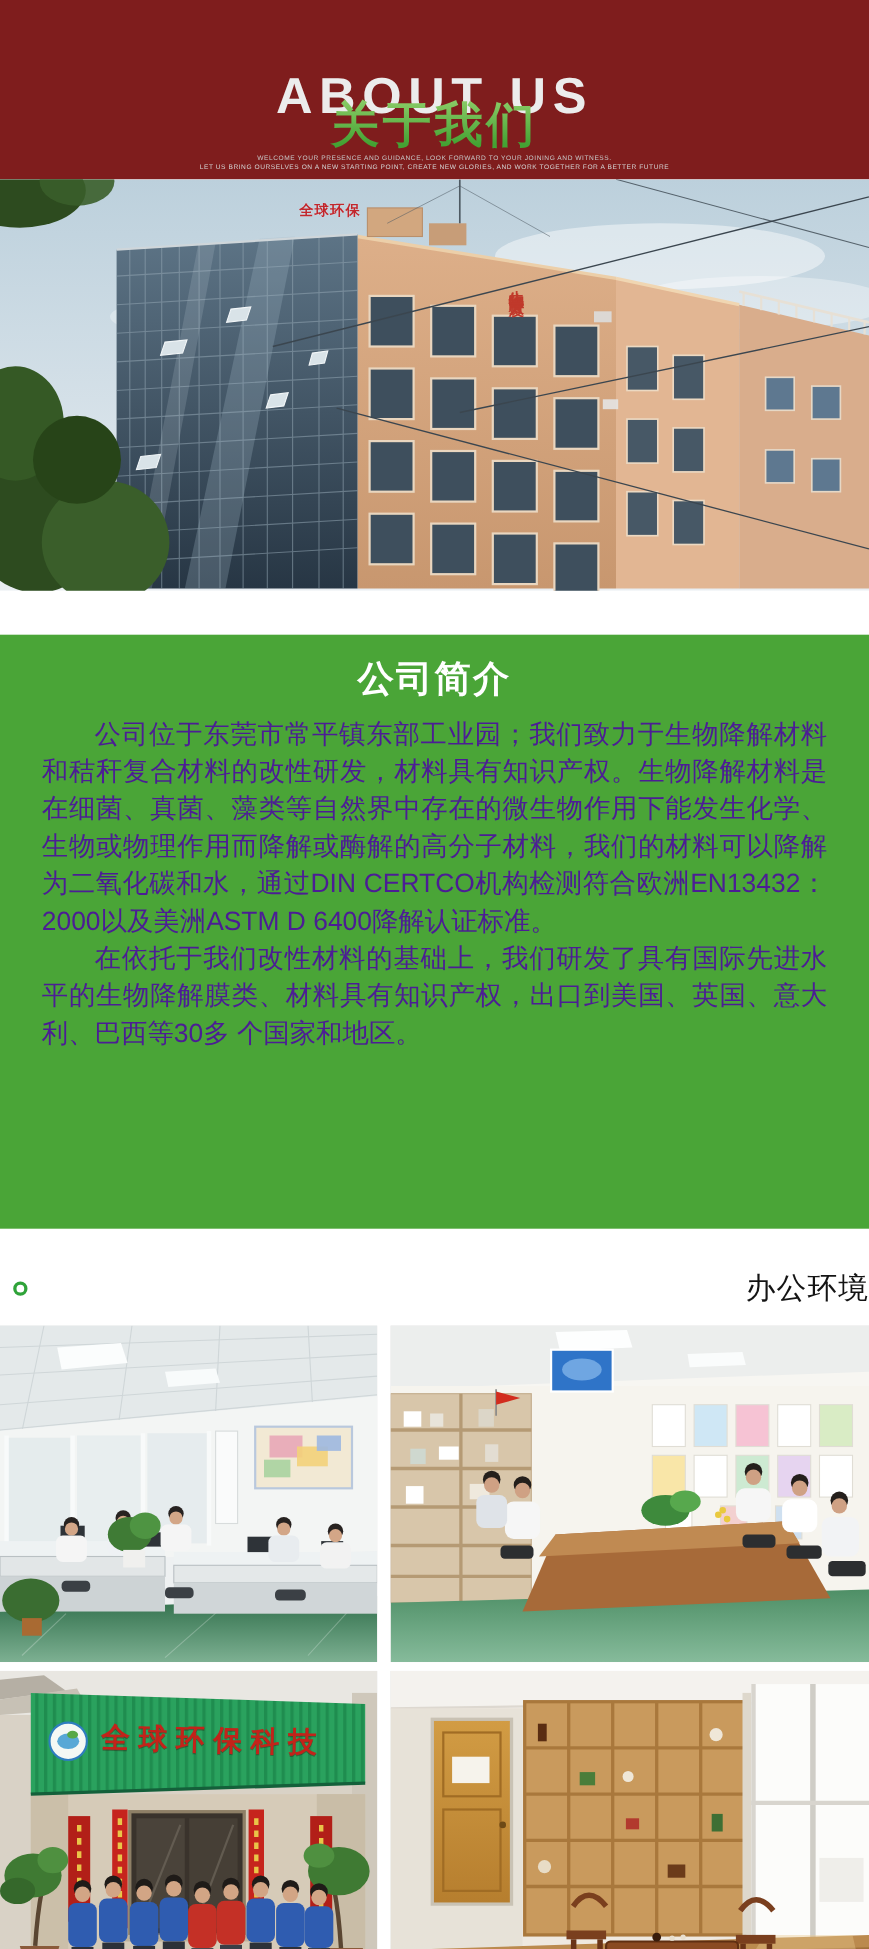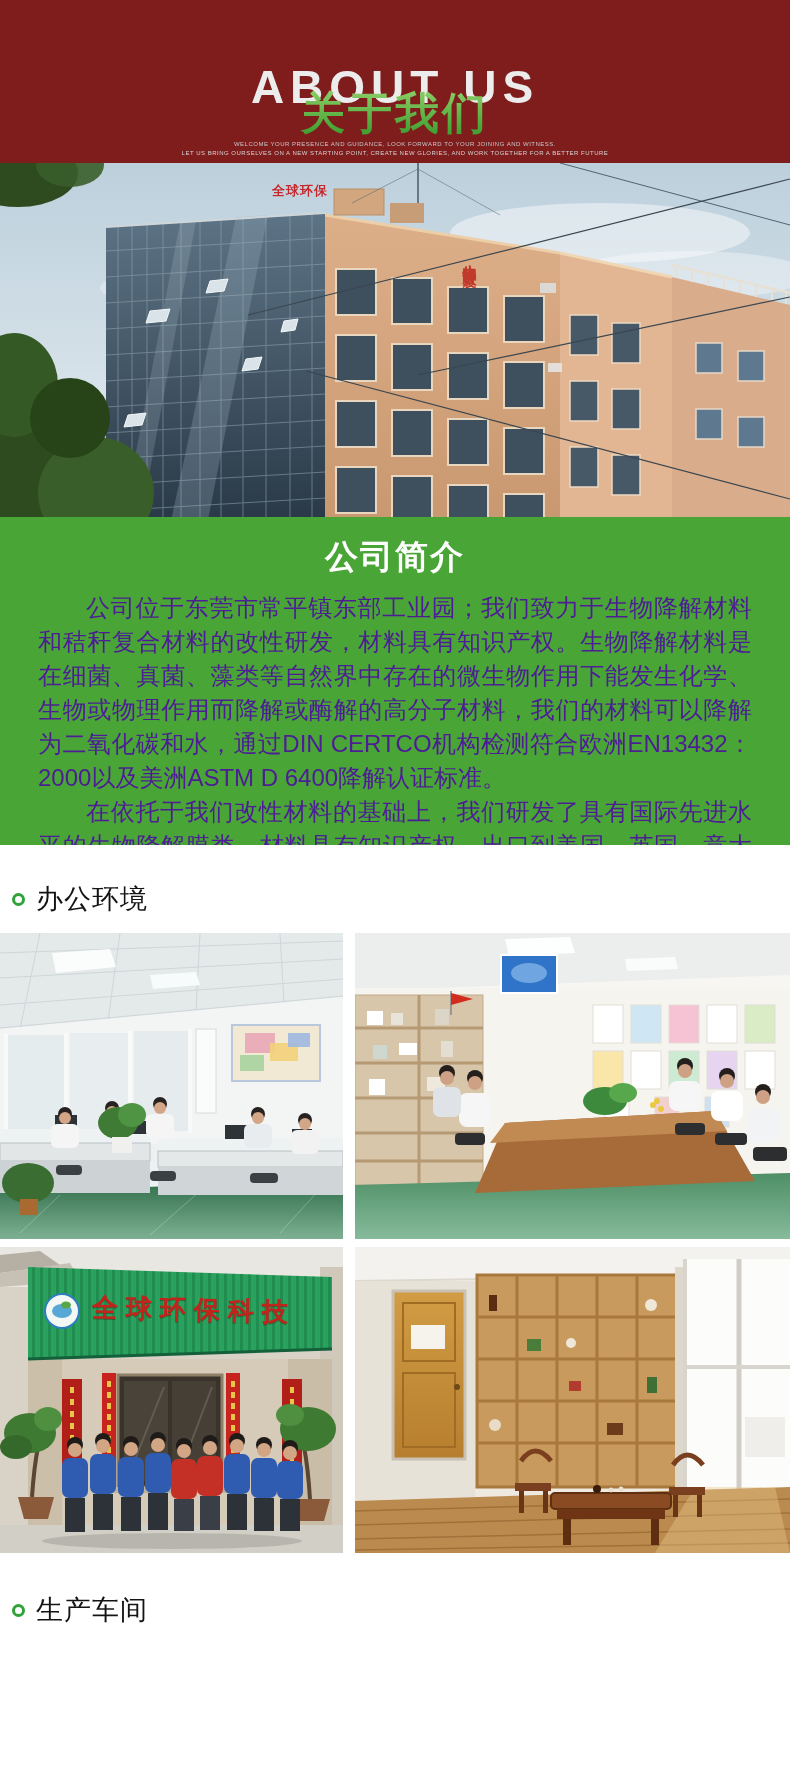--- a/index.html
+++ b/index.html
@@ -26,49 +26,49 @@
     -webkit-text-fill-color:transparent; color:#44a233;
   }
   .hero .sub {
     position:absolute; left:0; width:100%; text-align:center;
     font-size:6px; letter-spacing:.5px; color:#c7c7c7;
   }
   .hero .sub1 { top:141px; }
   .hero .sub2 { top:150px; color:#d4d4d4; }
 
   
-  .building { position:relative; height:354px; overflow:hidden; }
+  .building { position:relative; height:414px; overflow:hidden; }
   .building svg { display:block; }
   .building .roof-sign {
     position:absolute; left:272px; top:19px; font-size:13px; font-weight:700;
     color:#c1272d; letter-spacing:1px; text-shadow:0 0 1px rgba(255,255,255,.6);
   }
   .building .vert-sign {
     position:absolute; left:461px; top:90px;
     writing-mode:vertical-rl; font-size:14px; font-weight:700;
     color:#c0392b; letter-spacing:2px;
   }
 
   
   .intro {
-    height:328px; background:#4aa537; padding:20px 38px 0; overflow:hidden;
+    height:540px; background:#4aa537; padding:20px 38px 0; overflow:hidden;
   }
   .intro h2 {
     text-align:center; color:#fff; font-size:33px; font-weight:700;
     line-height:40px; margin-bottom:14px; letter-spacing:2px;
   }
   .intro p {
     color:#4c1d95; font-size:24px; line-height:34px; text-indent:2em;
     text-align:justify;
   }
 
   
   .sec-head {
     display:flex; align-items:center; gap:11px;
-    padding-left:12px; height:38px;
+    padding-left:12px; height:38px;justify-content:space-between;
   }
   .sec-head .ring {
     width:13px; height:13px; border:3.5px solid #2fa339; border-radius:50%;
     flex:0 0 auto; background:#fff;
   }
   .sec-head .lbl { font-size:27px; font-weight:500; color:#141414; letter-spacing:1px; }
   .sec-head.office { margin-top:35px; }
   .sec-head.workshop { margin-top:38px; }
 
   

